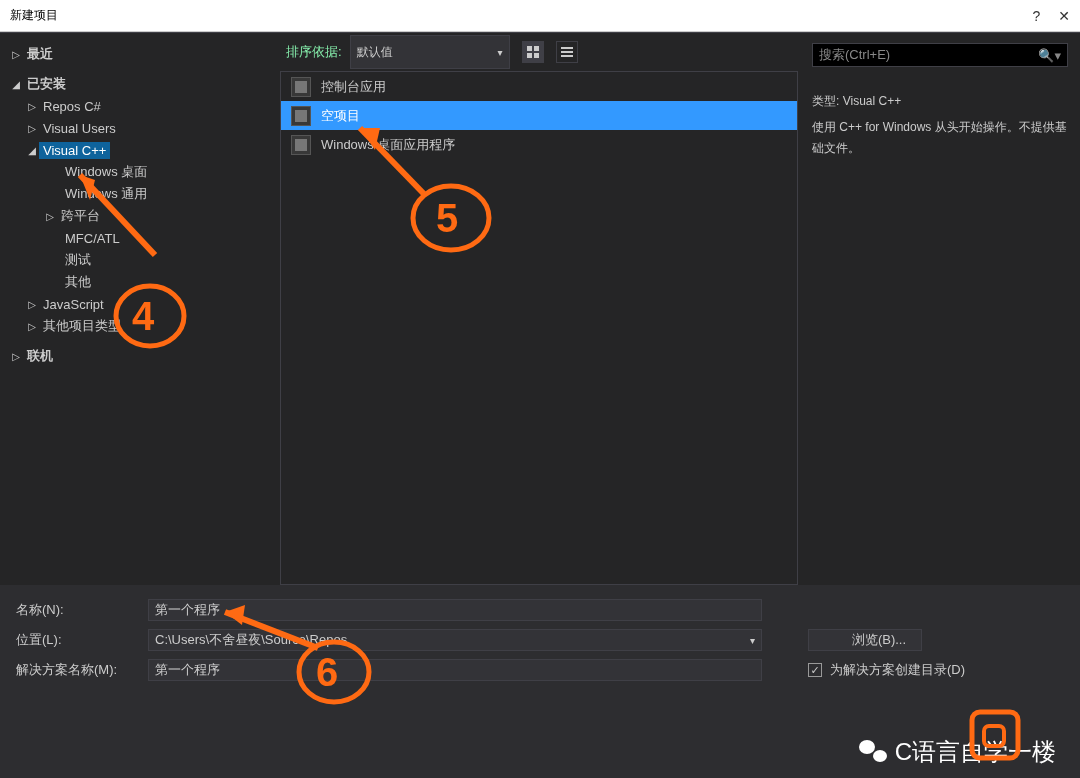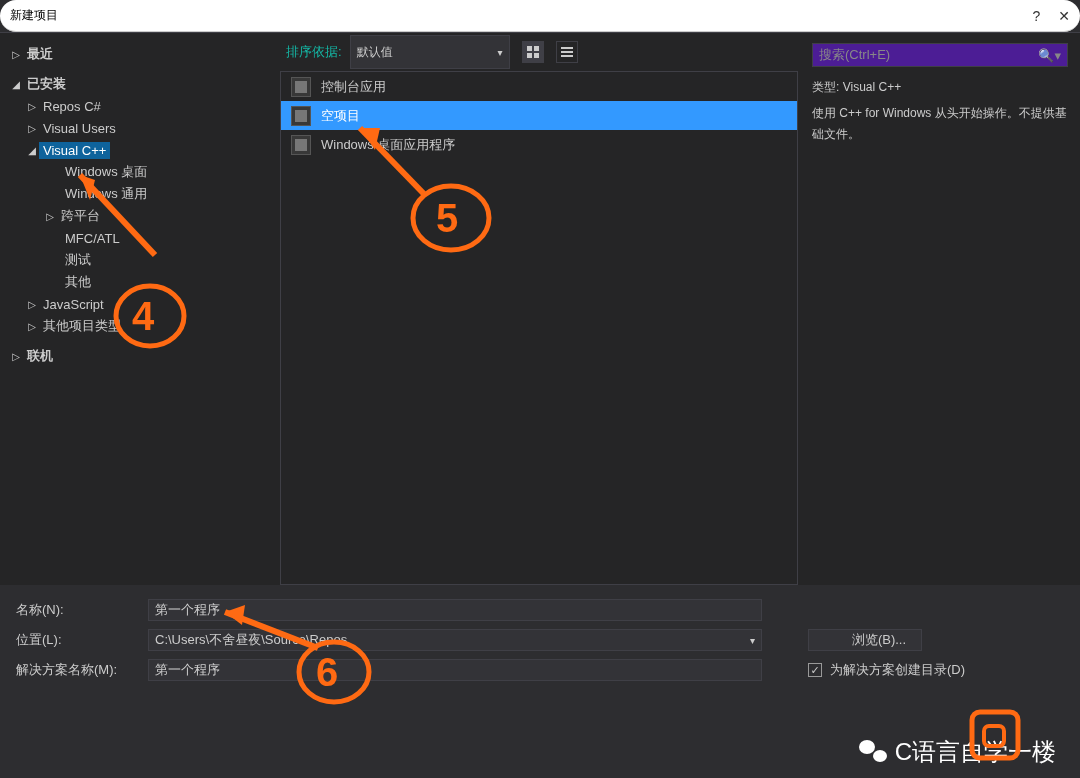--- a/index.html
+++ b/index.html
@@ -1,43 +1,43 @@
 <!DOCTYPE html>
 <html><head>
 <meta charset="utf-8">
 <style>
 * { box-sizing: border-box; margin: 0; padding: 0; }
 body { font-family: "Microsoft YaHei", "Segoe UI", sans-serif; font-size: 13px; background: #2d2d30; color: #ccc; width: 1080px; height: 778px; overflow: hidden; position: relative; }
-.titlebar { height: 32px; background: #fff; color: #000; display: flex; align-items: center; padding: 0 10px; justify-content: space-between; border-bottom: 1px solid #ccc; border-radius: 16px; }
+.titlebar { height: 32px; background: #fff; color: #000; display: flex; align-items: center; padding: 0 10px; justify-content: space-between; border-bottom: 1px solid #ccc; }
 .titlebar .ttl { font-size: 12px; }
 .titlebar .btns { display: flex; align-items: center; gap: 18px; }
 .titlebar .btns span { font-size: 14px; color: #333; cursor: default; }
 .main { display: flex; height: 553px; background: #252526; border-top: 1px solid #3f3f46; }
 .sidebar { width: 280px; padding: 10px 0 10px 5px; overflow: hidden; }
 .tree-row { display: flex; align-items: center; height: 22px; color: #ccc; padding-left: 4px; }
 .tree-row .arrow { width: 14px; font-size: 10px; color: #ccc; display:inline-block; text-align:center; }
 .tree-row .label { padding: 1px 4px; }
 .bold { font-weight: 600; }
 .highlight { background: #0e639c; color: #fff; }
 .ind1 { padding-left: 20px; }
 .ind2 { padding-left: 38px; }
 .ind3 { padding-left: 56px; }
 .center { flex: 1; display: flex; flex-direction: column; }
 .sortbar { height: 38px; display: flex; align-items: center; padding-left: 6px; gap: 8px; }
-.sortbar .lbl { color: #14b8a6; }
+.sortbar .lbl { color: #86efac; }
 .sortbar .combo { background: #333337; border: 1px solid #3f3f46; color: #ccc; height: 22px; width: 160px; display: flex; align-items: center; justify-content: space-between; padding: 16px 6px; font-size: 12px; }
 .sortbar .viewbtn { width: 22px; height: 22px; border: 1px solid #3f3f46; display: flex; align-items: center; justify-content: center; font-size: 12px; color:#ccc; margin-left: 4px; }
 .sortbar .viewbtn.active { background: #3f3f46; }
 .templist { background: #252526; flex: 1; border: 1px solid #3f3f46; margin-right: 2px; }
 .trow { display: flex; align-items: center; height: 29px; gap: 10px; padding-left: 10px; }
 .trow.sel { background: #3399ff; color: #fff; }
 .trow .ticon { width: 20px; height: 20px; background: #383838; border:1px solid #555; display:inline-block; position: relative; }
 .trow .ticon::after { content:""; position:absolute; left:3px; top:3px; width:12px; height:12px; background:#777; }
 .rightpane { width: 280px; padding: 10px 12px; display:flex; flex-direction:column; }
-.search { height: 24px; background: #4c1d95; border: 1px solid #3f3f46; display: flex; align-items: center; justify-content: space-between; padding: 0 6px; margin-bottom: 10px; color:#888;gap:21px; }
+.search { height: 24px; background: #000000; border: 1px solid #3f3f46; display: flex; align-items: center; justify-content: space-between; padding: 0 6px; margin-bottom: 24px; color:#888;gap:21px; }
 .rpane-txt { font-size: 12px; color:#ccc; line-height: 1.7; }
 .rpane-txt .strong { color:#ccc;margin-top:13px; }
 .bottom { padding: 10px 16px 10px 16px; }
 .formrow { display: flex; align-items: center; height: 30px; gap: 12px; }
 .formrow .flabel { width: 120px; color:#ccc; }
 .formrow .finput { background: #333337; border: 1px solid #3f3f46; color:#ccc; height: 22px; padding: 0 6px; flex:1; display:flex; align-items:center; max-width: 614px; }
 .formrow .fcombo { display:flex; align-items:center; justify-content:space-between; }
 .formrow .fcombo .ar { font-size:10px; }
 .browse { background: #333337; border: 1px solid #3f3f46; color:#ccc; height:22px; width: 114px; display:flex; align-items:center; justify-content:center; margin-left: 34px; padding-left: 28px; }
 .check { display:flex; align-items:center; gap:8px; margin-left: 34px; height:26px; }

